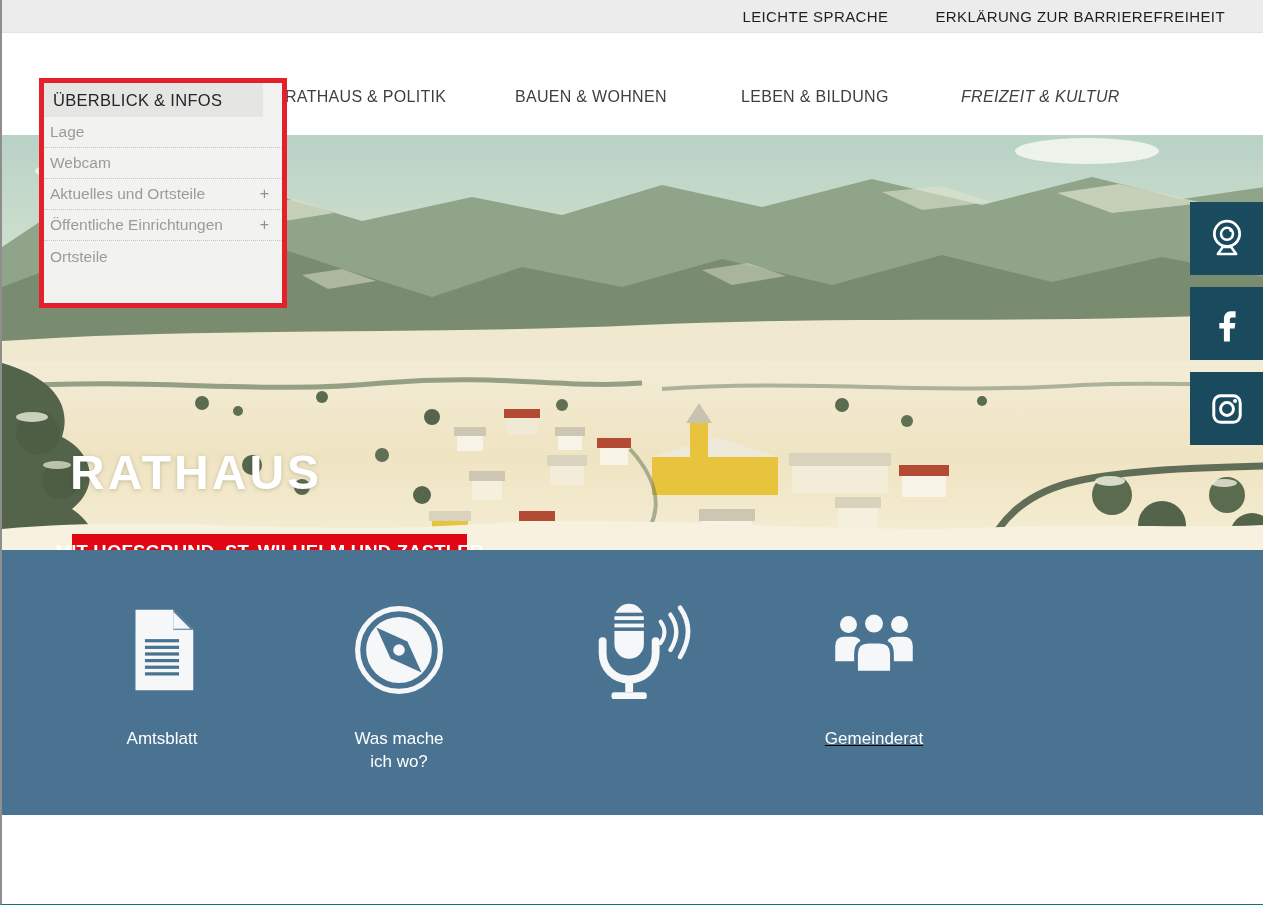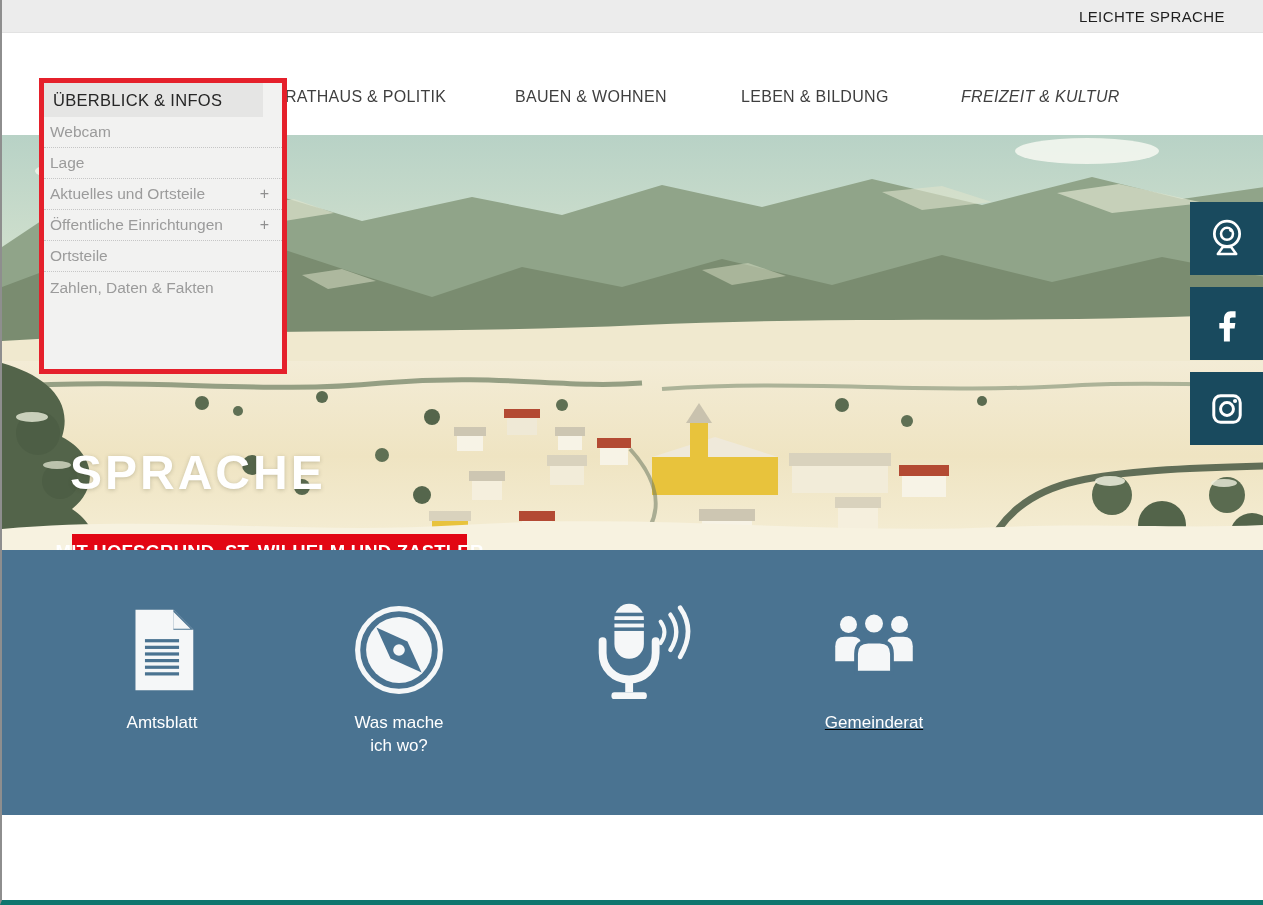--- a/index.html
+++ b/index.html
@@ -1,18 +1,18 @@
 <!DOCTYPE html>
 <html><head>
 <meta charset="utf-8">
 <style>
   html,body{margin:0;padding:0;}
   body{font-family:"Liberation Sans",sans-serif;background:#fff;}
   .page{position:relative;width:1263px;height:905px;overflow:hidden;background:#fff;
-        border-left:2px solid #8e8e8e;border-bottom:5px solid #0f766e;box-sizing:border-box;}
+        border-left:2px solid #8e8e8e;border-bottom:1px solid #0f766e;box-sizing:border-box;}
 
   
   .topbar{position:absolute;left:0;top:0;width:100%;height:33px;background:#ececec;
           border-bottom:1px solid #e2e2e2;display:flex;justify-content:flex-end;align-items:center;
           gap:47px;padding-right:38px;box-sizing:border-box;z-index:5;}
   .topbar a{font-size:15px;color:#1f1f1f;text-decoration:none;letter-spacing:.4px;cursor:pointer;}
 
   
   .navband{position:absolute;left:0;top:33px;width:100%;height:86px;background:#fff;z-index:4;padding-left:24px;}
   .nav-item{position:absolute;top:55px;font-size:16px;color:#3f3f3f;letter-spacing:.3px;cursor:pointer;}
@@ -21,21 +21,21 @@
   
   .hero{position:absolute;left:0;top:135px;width:1263px;height:415px;overflow:hidden;z-index:1;}
   .hero-svg{position:absolute;left:0;top:0;width:100%;height:100%;display:block;}
   .hero-title{position:absolute;left:68px;top:314px;font-size:48px;font-weight:700;color:#fff;
               letter-spacing:3px;line-height:1;text-shadow:0 1px 4px rgba(60,60,30,.25);z-index:6;}
   .hero-banner{position:absolute;left:70px;top:399px;width:395px;height:35px;background:#e20613;
                color:#fff;font-size:18.5px;font-weight:700;display:flex;align-items:center;
                justify-content:center;white-space:nowrap;letter-spacing:.2px;z-index:6;}
 
   
-  .dropdown-box{position:absolute;left:37px;top:78px;width:248px;height:296px;box-sizing:border-box;
+  .dropdown-box{position:absolute;left:37px;top:78px;width:248px;height:230px;box-sizing:border-box;
                 border:5px solid #e5202b;background:#f2f2f1;z-index:30;}
   .dropdown-head{height:34px;width:219px;background:#e5e5e4;display:flex;align-items:center;
                  padding-left:9px;box-sizing:border-box;font-size:16.5px;color:#262626;
                  letter-spacing:.3px;cursor:pointer;}
   .dropdown-list{position:absolute;left:0;top:34px;right:0;bottom:0;background:#f2f2f1;}
   .dd-item{height:31px;box-sizing:border-box;border-bottom:1px dotted #c6c6c6;display:flex;
            align-items:center;justify-content:space-between;padding:0 13px 0 6px;font-size:15.5px;
            color:#9b9b9b;cursor:pointer;}
   .dd-item:last-child{border-bottom:none;}
   .dd-plus{color:#8f8f8f;font-size:16px;}
@@ -43,32 +43,33 @@
   
   .social{position:absolute;right:0;top:202px;width:73px;z-index:20;display:flex;flex-direction:column;gap:12px;}
   .social-btn{width:73px;height:73px;background:#194a5e;display:flex;align-items:center;
               justify-content:center;cursor:pointer;}
   .social-btn svg{display:block;}
 
   
   .quicklinks{position:absolute;left:0;top:550px;width:100%;height:265px;background:#4a7391;z-index:2;}
   .ql-col{position:absolute;top:44px;width:220px;text-align:center;cursor:pointer;}
   .ql-col .iconbox{height:112px;display:flex;align-items:center;justify-content:center;}
-  .ql-label{margin-top:6px;font-size:17px;color:#fff;line-height:1.35;white-space:pre-line;}
+  .ql-label{margin-top:22px;font-size:17px;color:#fff;line-height:1.35;white-space:pre-line;}
   .c1{left:50px;} .c2{left:287px;} .c3{left:525px;} .c4{left:762px;text-decoration:underline;} .c5{left:999px;}
 
   .footer-space{position:absolute;left:0;top:815px;width:100%;height:90px;background:#fff;}
 </style>
 </head>
 <body>
 
 <div class="page">
 
   <div class="topbar">
     <a>LEICHTE SPRACHE</a>
+    <a>ERKLÄRUNG ZUR BARRIEREFREIHEIT</a>
   </div>
 
   <div class="navband">
     <div class="nav-item n1">RATHAUS &amp; POLITIK</div>
     <div class="nav-item n2">BAUEN &amp; WOHNEN</div>
     <div class="nav-item n3">LEBEN &amp; BILDUNG</div>
     <div class="nav-item n4">FREIZEIT &amp; KULTUR</div>
   </div>
 
   <div class="hero">
@@ -159,49 +160,45 @@
 
       <circle cx="1110" cy="360" r="20" fill="#5a6b50"></circle>
         <circle cx="1160" cy="390" r="24" fill="#53644a"></circle>
       <circle cx="1225" cy="360" r="18" fill="#5a6b50"></circle>
         <circle cx="1250" cy="400" r="22" fill="#53644a"></circle>
       <ellipse cx="1108" cy="346" rx="15" ry="5" fill="#edefdd" opacity=".85"></ellipse>
       <ellipse cx="1222" cy="348" rx="13" ry="4" fill="#edefdd" opacity=".8"></ellipse>
 
       <path d="M0,394 C160,380 300,400 460,390 C650,378 820,400 1000,392 C1100,388 1180,394 1263,390 V415 H0 Z" fill="#f7f2e0"></path>
     </svg>
-    <div class="hero-title">SPRACHE</div>
+    <div class="hero-title">RATHAUS</div>
     <div class="hero-banner">MIT HOFSGRUND, ST. WILHELM UND ZASTLER</div>
   </div>
 
   <div class="dropdown-box">
     <div class="dropdown-head">ÜBERBLICK &amp; INFOS</div>
     <div class="dropdown-list">
       <div class="dd-item">
+        <span>Lage</span>
+        <span class="dd-plus"></span>
+      </div>
+      <div class="dd-item">
         <span>Webcam</span>
         <span class="dd-plus"></span>
       </div>
       <div class="dd-item">
-        <span>Lage</span>
-        <span class="dd-plus"></span>
-      </div>
-      <div class="dd-item">
         <span>Aktuelles und Ortsteile</span>
         <span class="dd-plus">+</span>
       </div>
       <div class="dd-item">
         <span>Öffentliche Einrichtungen</span>
         <span class="dd-plus">+</span>
       </div>
       <div class="dd-item">
         <span>Ortsteile</span>
-        <span class="dd-plus"></span>
-      </div>
-      <div class="dd-item">
-        <span>Zahlen, Daten &amp; Fakten</span>
         <span class="dd-plus"></span>
       </div>
     </div>
   </div>
 
   <div class="social">
     <div class="social-btn">
       <svg width="46" height="46" viewBox="0 0 40 40">
         <circle cx="20" cy="15.5" r="11" fill="none" stroke="#fff" stroke-width="2.4"></circle>
         <circle cx="20" cy="15.5" r="5.2" fill="none" stroke="#fff" stroke-width="2.2"></circle>

